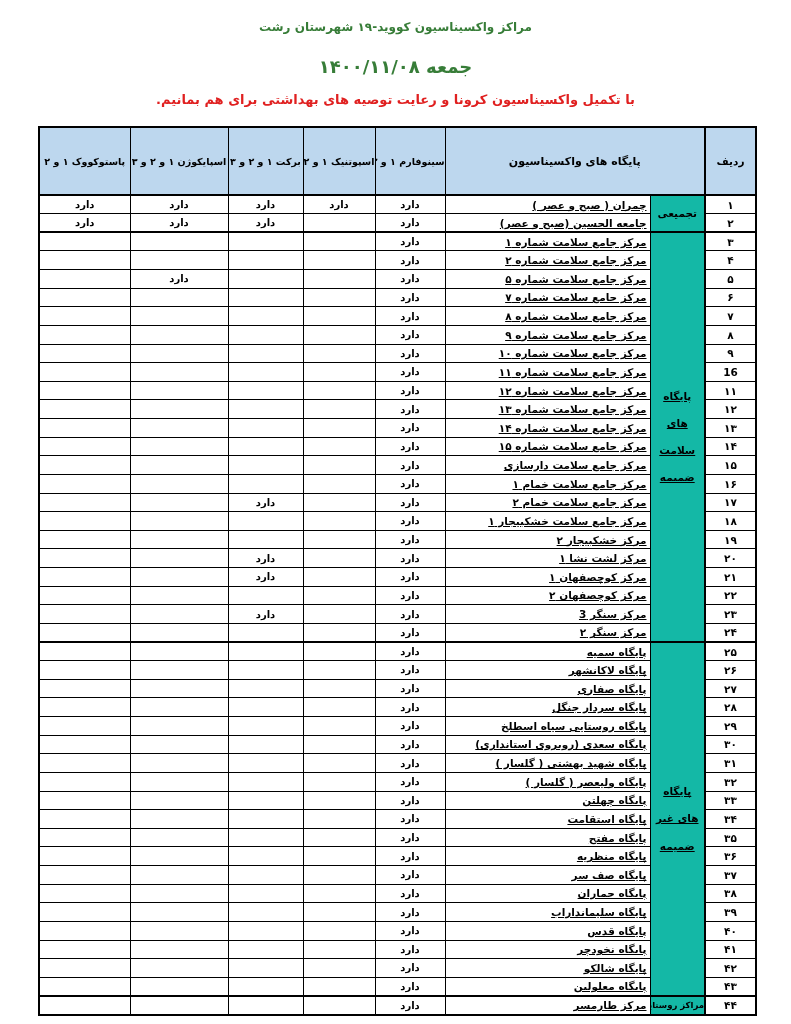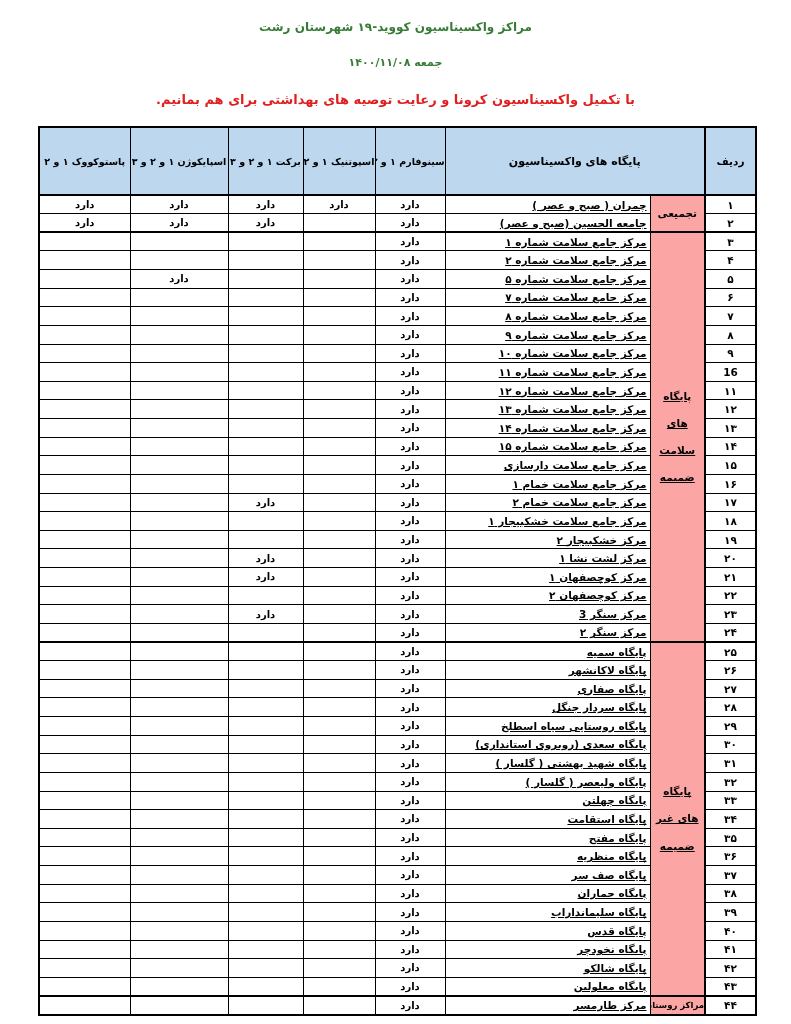--- a/index.html
+++ b/index.html
@@ -9,42 +9,42 @@
     --border-color:#000000;
   }
   *{box-sizing:border-box;}
   html,body{margin:0;padding:0;background:#ffffff;}
   body{
     width:791px;height:1024px;position:relative;overflow:hidden;
     font-family:"DejaVu Sans",sans-serif;font-weight:bold;color:#000;
   }
   .headline{position:absolute;width:100%;text-align:center;direction:rtl;}
   .doc-title{top:20px;font-size:12px;color:var(--title-green);}
-  .doc-date{top:56px;font-size:11px;color:var(--title-green);}
+  .doc-date{top:56px;font-size:18px;color:var(--title-green);}
   .doc-notice{top:92px;font-size:13px;color:var(--notice-red);}
 
   table#centers-table{
     position:absolute;top:126px;right:34px;
     width:717px;table-layout:fixed;border-collapse:collapse;
     direction:rtl;border:2px solid var(--border-color);
   }
   th,td{
     border:1px solid var(--border-color);
     padding:0;vertical-align:middle;text-align:center;
     overflow:hidden;font-weight:bold;
   }
   thead tr{height:68px;}
   thead th{background:var(--header-fill);border-bottom-width:2px;margin-left:31px;}
   th.radif{font-size:10.5px;border-left-width:2px;}
   th.center-h{font-size:11px;}
   th.vac{font-size:9.5px;white-space:nowrap;}
   tbody tr{height:18.64px;}
   tr.grp > td{border-top-width:2px;}
   td.num{font-size:10.5px;border-left-width:2px;}
-  td.grp-cell{font-size:10.5px;line-height:1.25;padding:0 1px;background:#fca5a5;}
+  td.grp-cell{font-size:10.5px;line-height:1.25;padding:0 1px;background:#14b8a6;}
   td.grp-cell.tall{line-height:2.6;text-decoration:underline;}
   td.grp-cell.single{font-size:8.5px;white-space:nowrap;}
   td.name{font-size:10.5px;text-align:right;padding-right:3px;white-space:nowrap;text-decoration:underline;}
   td.av{font-size:10px;}
 </style>
 </head>
 <body>
 
 <div class="headline doc-title">مراکز واکسیناسیون کووید-۱۹ شهرستان رشت</div>
 <div class="headline doc-date">جمعه ۱۴۰۰/۱۱/۰۸</div>

